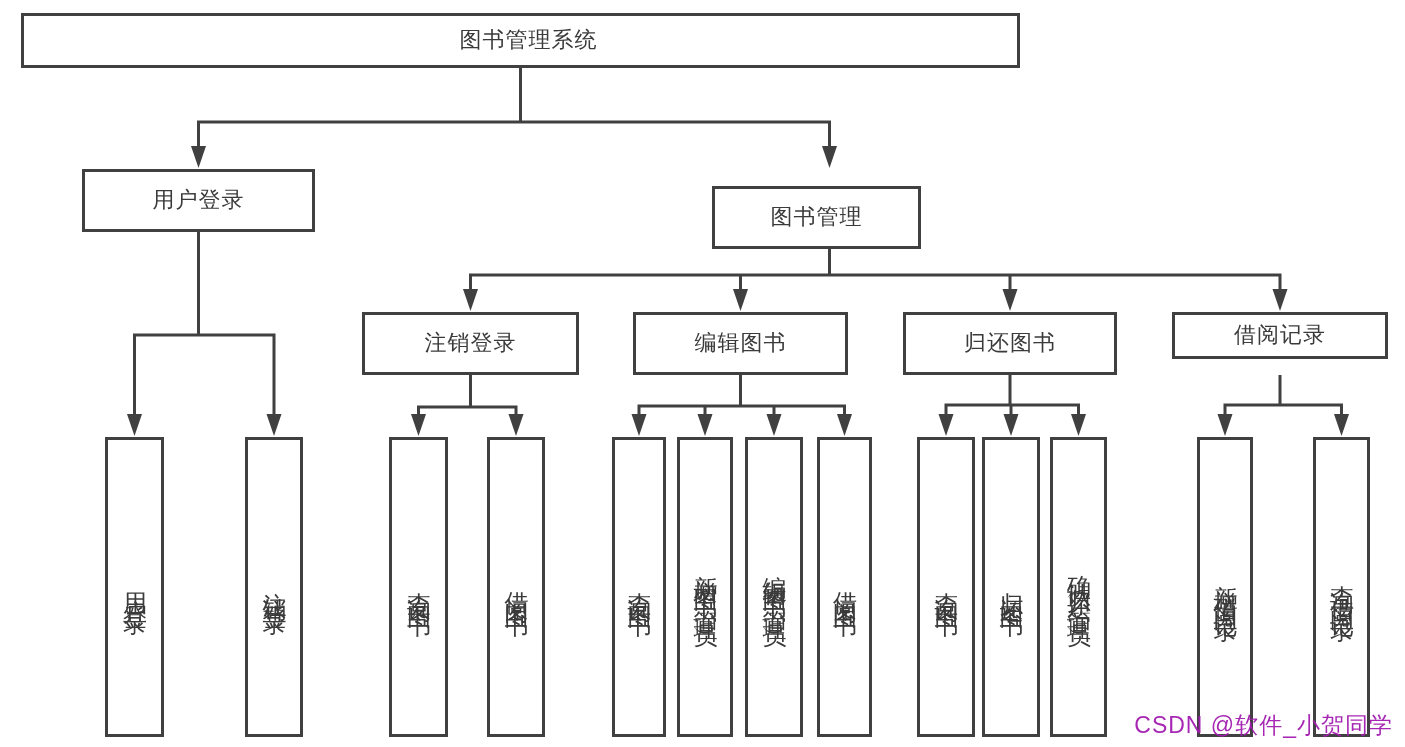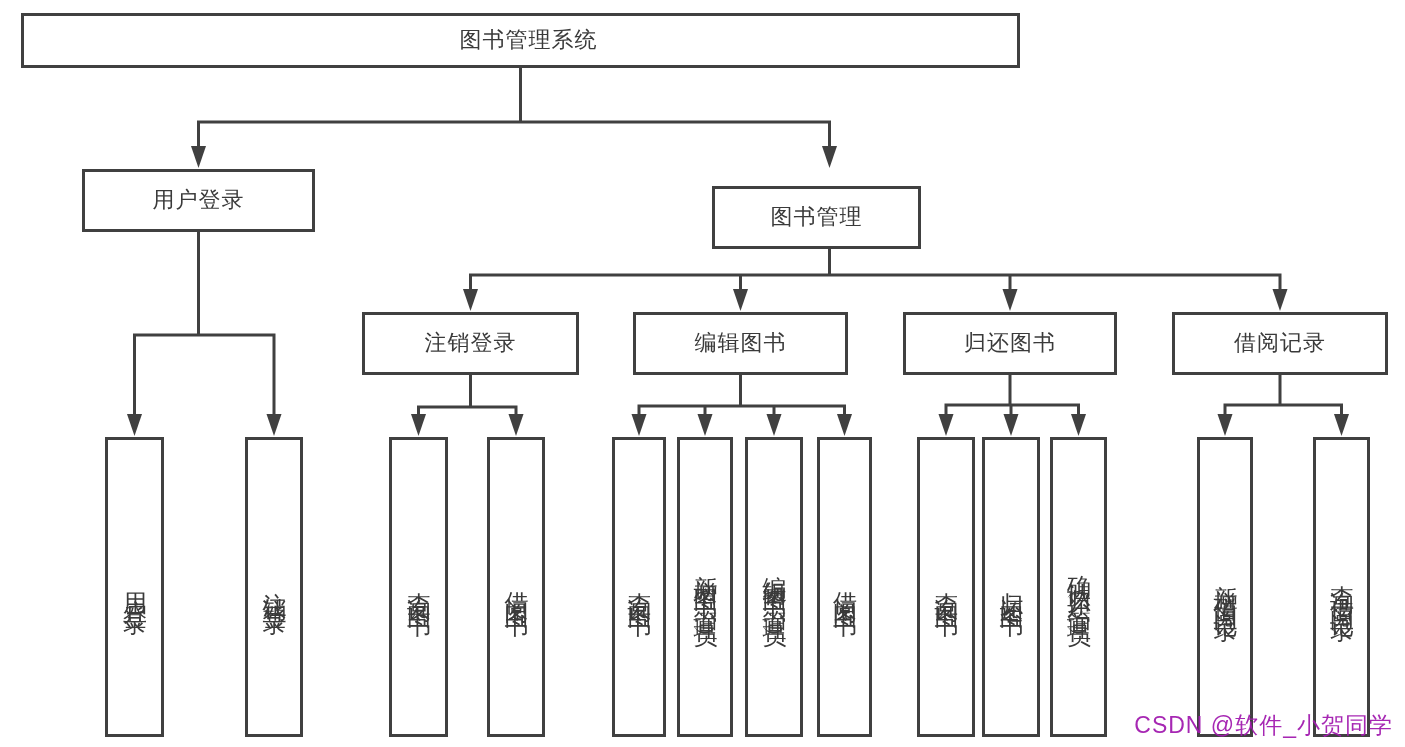--- a/index.html
+++ b/index.html
@@ -110,21 +110,21 @@
   </svg>
 
   <div class="box" style="left:21px; top:13px; width:999px; height:55px;padding-left:16px;">图书管理系统</div>
 
   <div class="box" style="left:82px; top:169px; width:233px; height:63px;">用户登录</div>
   <div class="box" style="left:712px; top:186px; width:209px; height:63px;text-align:right;">图书管理</div>
 
   <div class="box" style="left:362px; top:312px; width:217px; height:63px;">注销登录</div>
   <div class="box" style="left:633px; top:312px; width:215px; height:63px;">编辑图书</div>
   <div class="box" style="left:903px; top:312px; width:214px; height:63px;">归还图书</div>
-  <div class="box" style="left:1172px; top:312px; width:216px; height:63px;font-family:Liberation Serif, serif;">借阅记录</div>
+  <div class="box" style="left:1172px; top:312px; width:216px; height:47px;font-family:Liberation Serif, serif;">借阅记录</div>
 
   <div class="box leaf" style="left:105px; top:437px; width:59px; height:300px;">
     <span class="vtext">用户登录</span>
   </div>
   <div class="box leaf" style="left:245px; top:437px; width:58px; height:300px;">
     <span class="vtext">注销登录</span>
   </div>
 
   <div class="box leaf" style="left:389px; top:437px; width:59px; height:300px;">
     <span class="vtext">查询图书</span>

